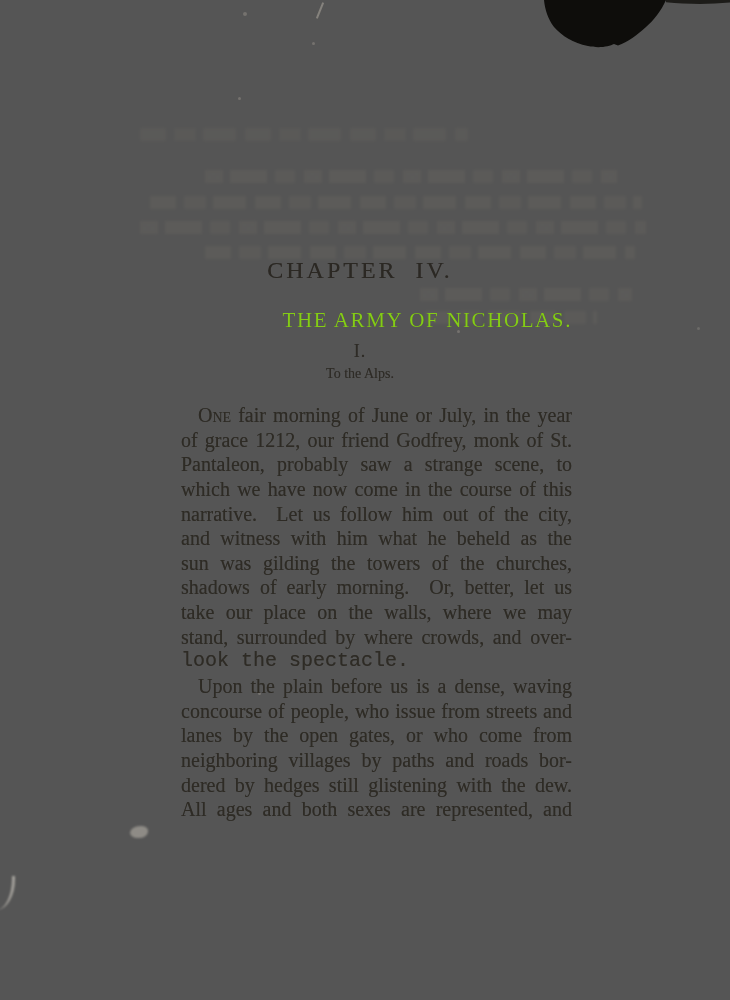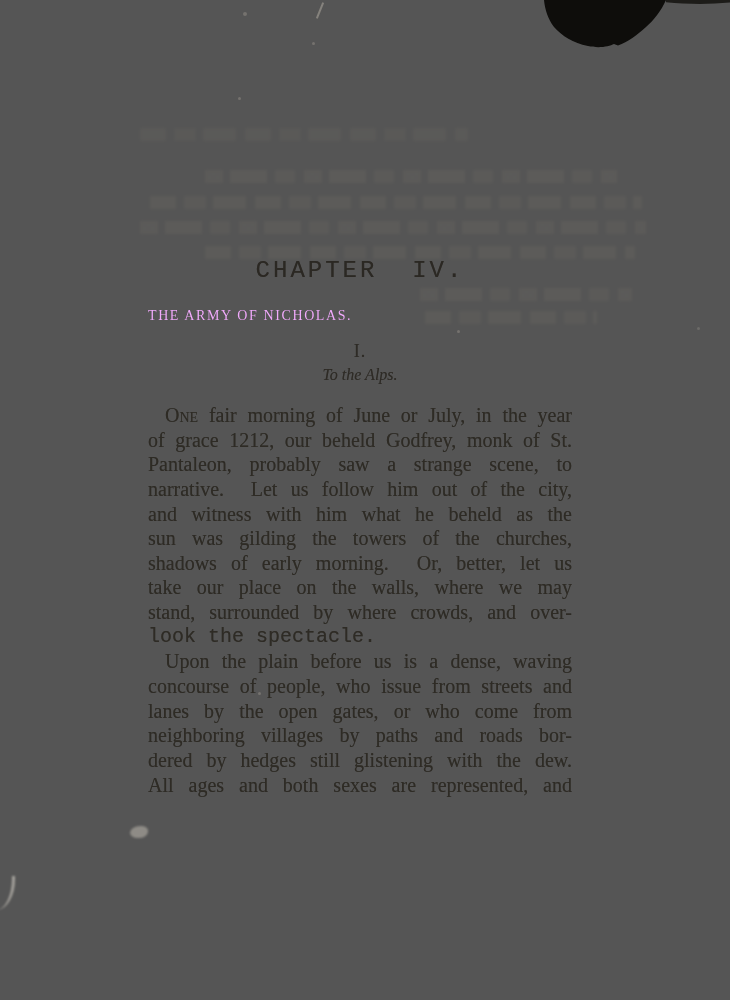--- a/index.html
+++ b/index.html
@@ -44,45 +44,46 @@
   .curl{
     position:absolute;left:-6px;top:876px;width:18px;height:34px;
     border-right:3px solid #b9b5ae;border-radius:0 0 90% 0;
     filter:blur(1.2px);opacity:.8;
   }
   
   .textcol{position:absolute;left:148px;top:0;width:424px;height:1000px;}
   .chapter{
     position:absolute;top:257px;left:0;right:0;text-align:center;
     font-size:24px;letter-spacing:3px;white-space:pre;
-    color:#2b2823;text-shadow:0 0 .6px rgba(43,40,35,.5);font-family:Liberation Mono, monospace;
+    color:#2b2823;text-shadow:0 0 .6px rgba(43,40,35,.5);
   }
   .subtitle{
-    position:absolute;top:308px;left:0;right:0;text-align:left;
-    font-size:14px;letter-spacing:1.6px;white-space:pre;
-    color:#f0abfc;text-shadow:0 0 .5px rgba(46,43,38,.5);
+    position:absolute;top:308px;left:0;right:0;text-align:right;
+    font-size:21px;letter-spacing:1.6px;white-space:pre;
+    color:#84cc16;text-shadow:0 0 .5px rgba(46,43,38,.5);
   }
   .secnum{
     position:absolute;top:341px;left:0;right:0;text-align:center;
     font-size:18px;letter-spacing:1px;color:#2e2b26;
     text-shadow:0 0 .5px rgba(46,43,38,.5);
   }
   .sectitle{
     position:absolute;top:366px;left:0;right:0;text-align:center;
-    font-size:16px;font-style:italic;color:#2e2b26;
+    font-size:14px;color:#2e2b26;
     text-shadow:0 0 .5px rgba(46,43,38,.5);
   }
   .paragraphs{position:absolute;top:403px;left:0;width:424px;}
   .line{
     height:24.65px;line-height:24.65px;
     font-size:20px;
     text-align:justify;text-align-last:justify;
     white-space:pre-wrap;
     color:#2e2b25;
     text-shadow:0 0 .55px rgba(46,43,37,.55);
+    margin-left:33px;
   }
   .line.indent{text-indent:17px;}
   .line.endline{text-align-last:left;font-family:Liberation Mono, monospace;}
   .sc{font-variant:small-caps;}
 </style>
 </head>
 <body>
 
 <div class="page">
 
@@ -110,22 +111,23 @@
   <div class="smudge"></div>
   <div class="curl"></div>
 
   <div class="textcol">
     <div class="chapter">CHAPTER  IV.</div>
     <div class="subtitle">THE ARMY OF NICHOLAS.</div>
     <div class="secnum">I.</div>
     <div class="sectitle">To the Alps.</div>
     <div class="paragraphs">
         <div class="line indent"><span class="sc">One</span> fair morning of June or July, in the year</div>
-        <div class="line">of grace 1212, our beheld Godfrey, monk of St.</div>
+        <div class="line">of grace 1212, our friend Godfrey, monk of St.</div>
         <div class="line">Pantaleon, probably saw a strange scene, to</div>
+        <div class="line">which we have now come in the course of this</div>
         <div class="line">narrative.  Let us follow him out of the city,</div>
         <div class="line">and witness with him what he beheld as the</div>
         <div class="line">sun was gilding the towers of the churches,</div>
         <div class="line">shadows of early morning.  Or, better, let us</div>
         <div class="line">take our place on the walls, where we may</div>
         <div class="line">stand, surrounded by where crowds, and over-</div>
         <div class="line endline">look the spectacle.</div>
         <div class="line indent">Upon the plain before us is a dense, waving</div>
         <div class="line">concourse of people, who issue from streets and</div>
         <div class="line">lanes by the open gates, or who come from</div>

